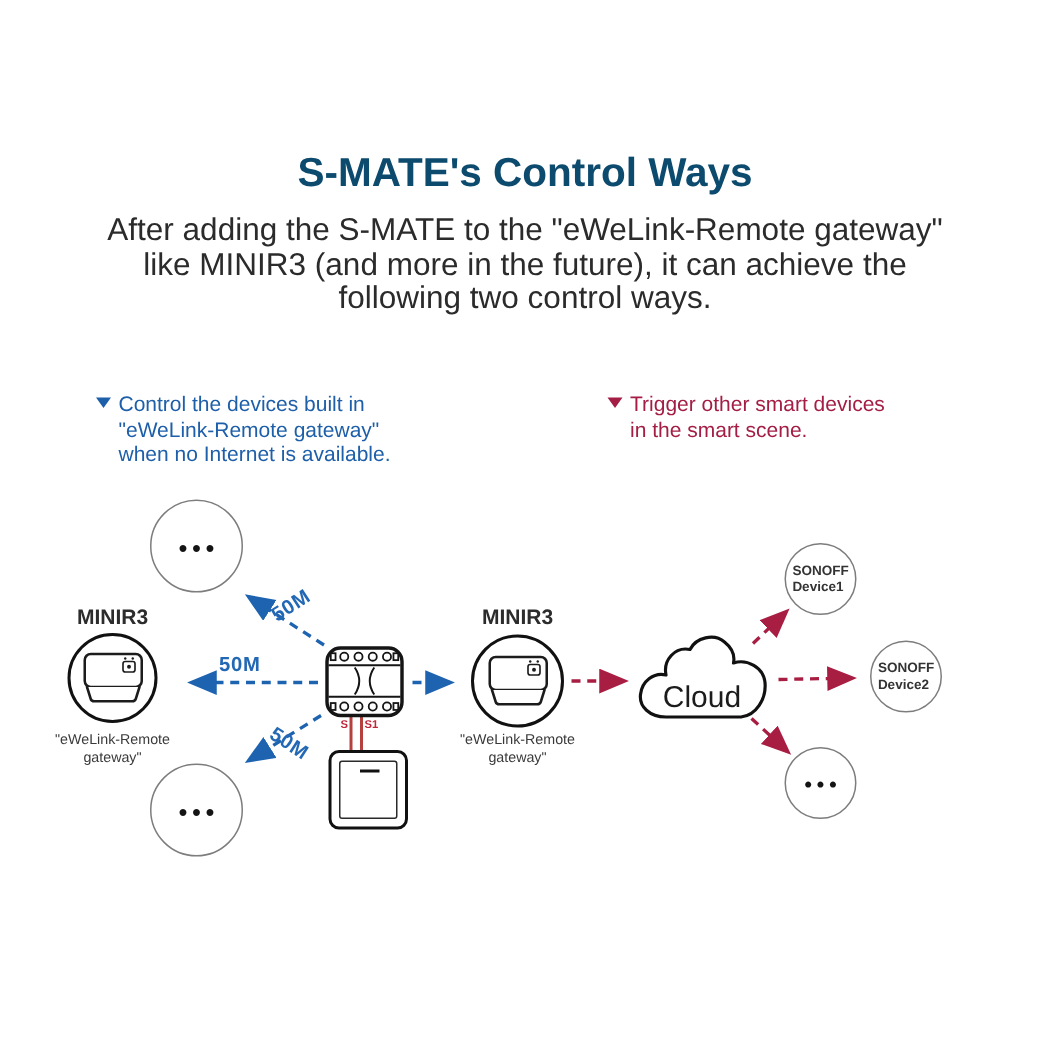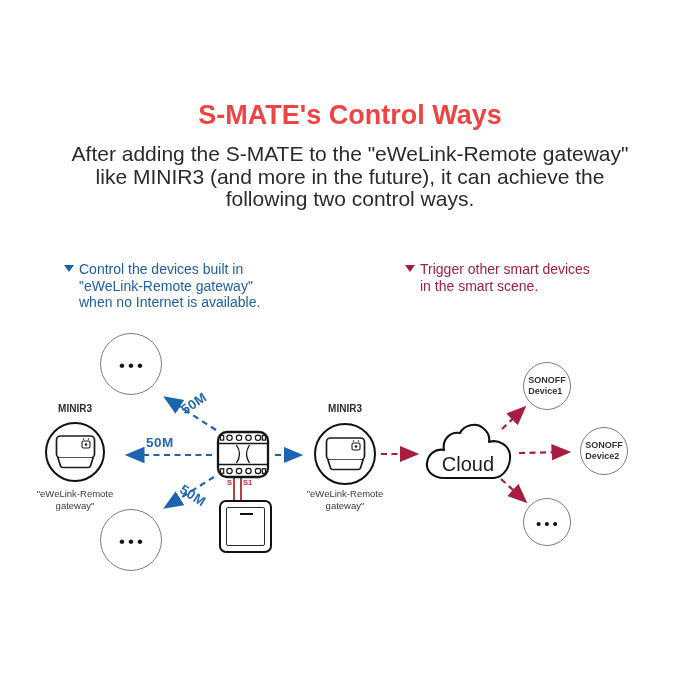--- a/index.html
+++ b/index.html
@@ -12,21 +12,21 @@
     background: #ffffff;
     overflow: hidden;
   }
   .abs { position: absolute; }
 
   .title {
     left: 0; top: 100px; width: 700px;
     text-align: center;
     font-size: 27px;
     font-weight: 700;
-    color: #ef4444;
+    color: #0c4a6e;
   }
   .subtitle {
     left: 70px; top: 143px; width: 560px;
     text-align: center;
     font-size: 21px;
     line-height: 22.5px;
     color: #2b2b2b;
     white-space: pre-line;
   }
 
@@ -63,21 +63,21 @@
     font-size: 17px;
     letter-spacing: 3px;
     text-indent: 3px;
     line-height: 1;
     padding-top: 2px;
   }
   .dots.small { font-size: 15px; }
 
   .node-label {
     text-align: center;
-    font-size: 10px;
+    font-size: 14px;
     font-weight: 700;
     color: #2c2c2c;
   }
   .node-caption {
     text-align: center;
     font-size: 9.5px;
     line-height: 11.5px;
     color: #3a3a3a;
     white-space: pre-line;
   }

